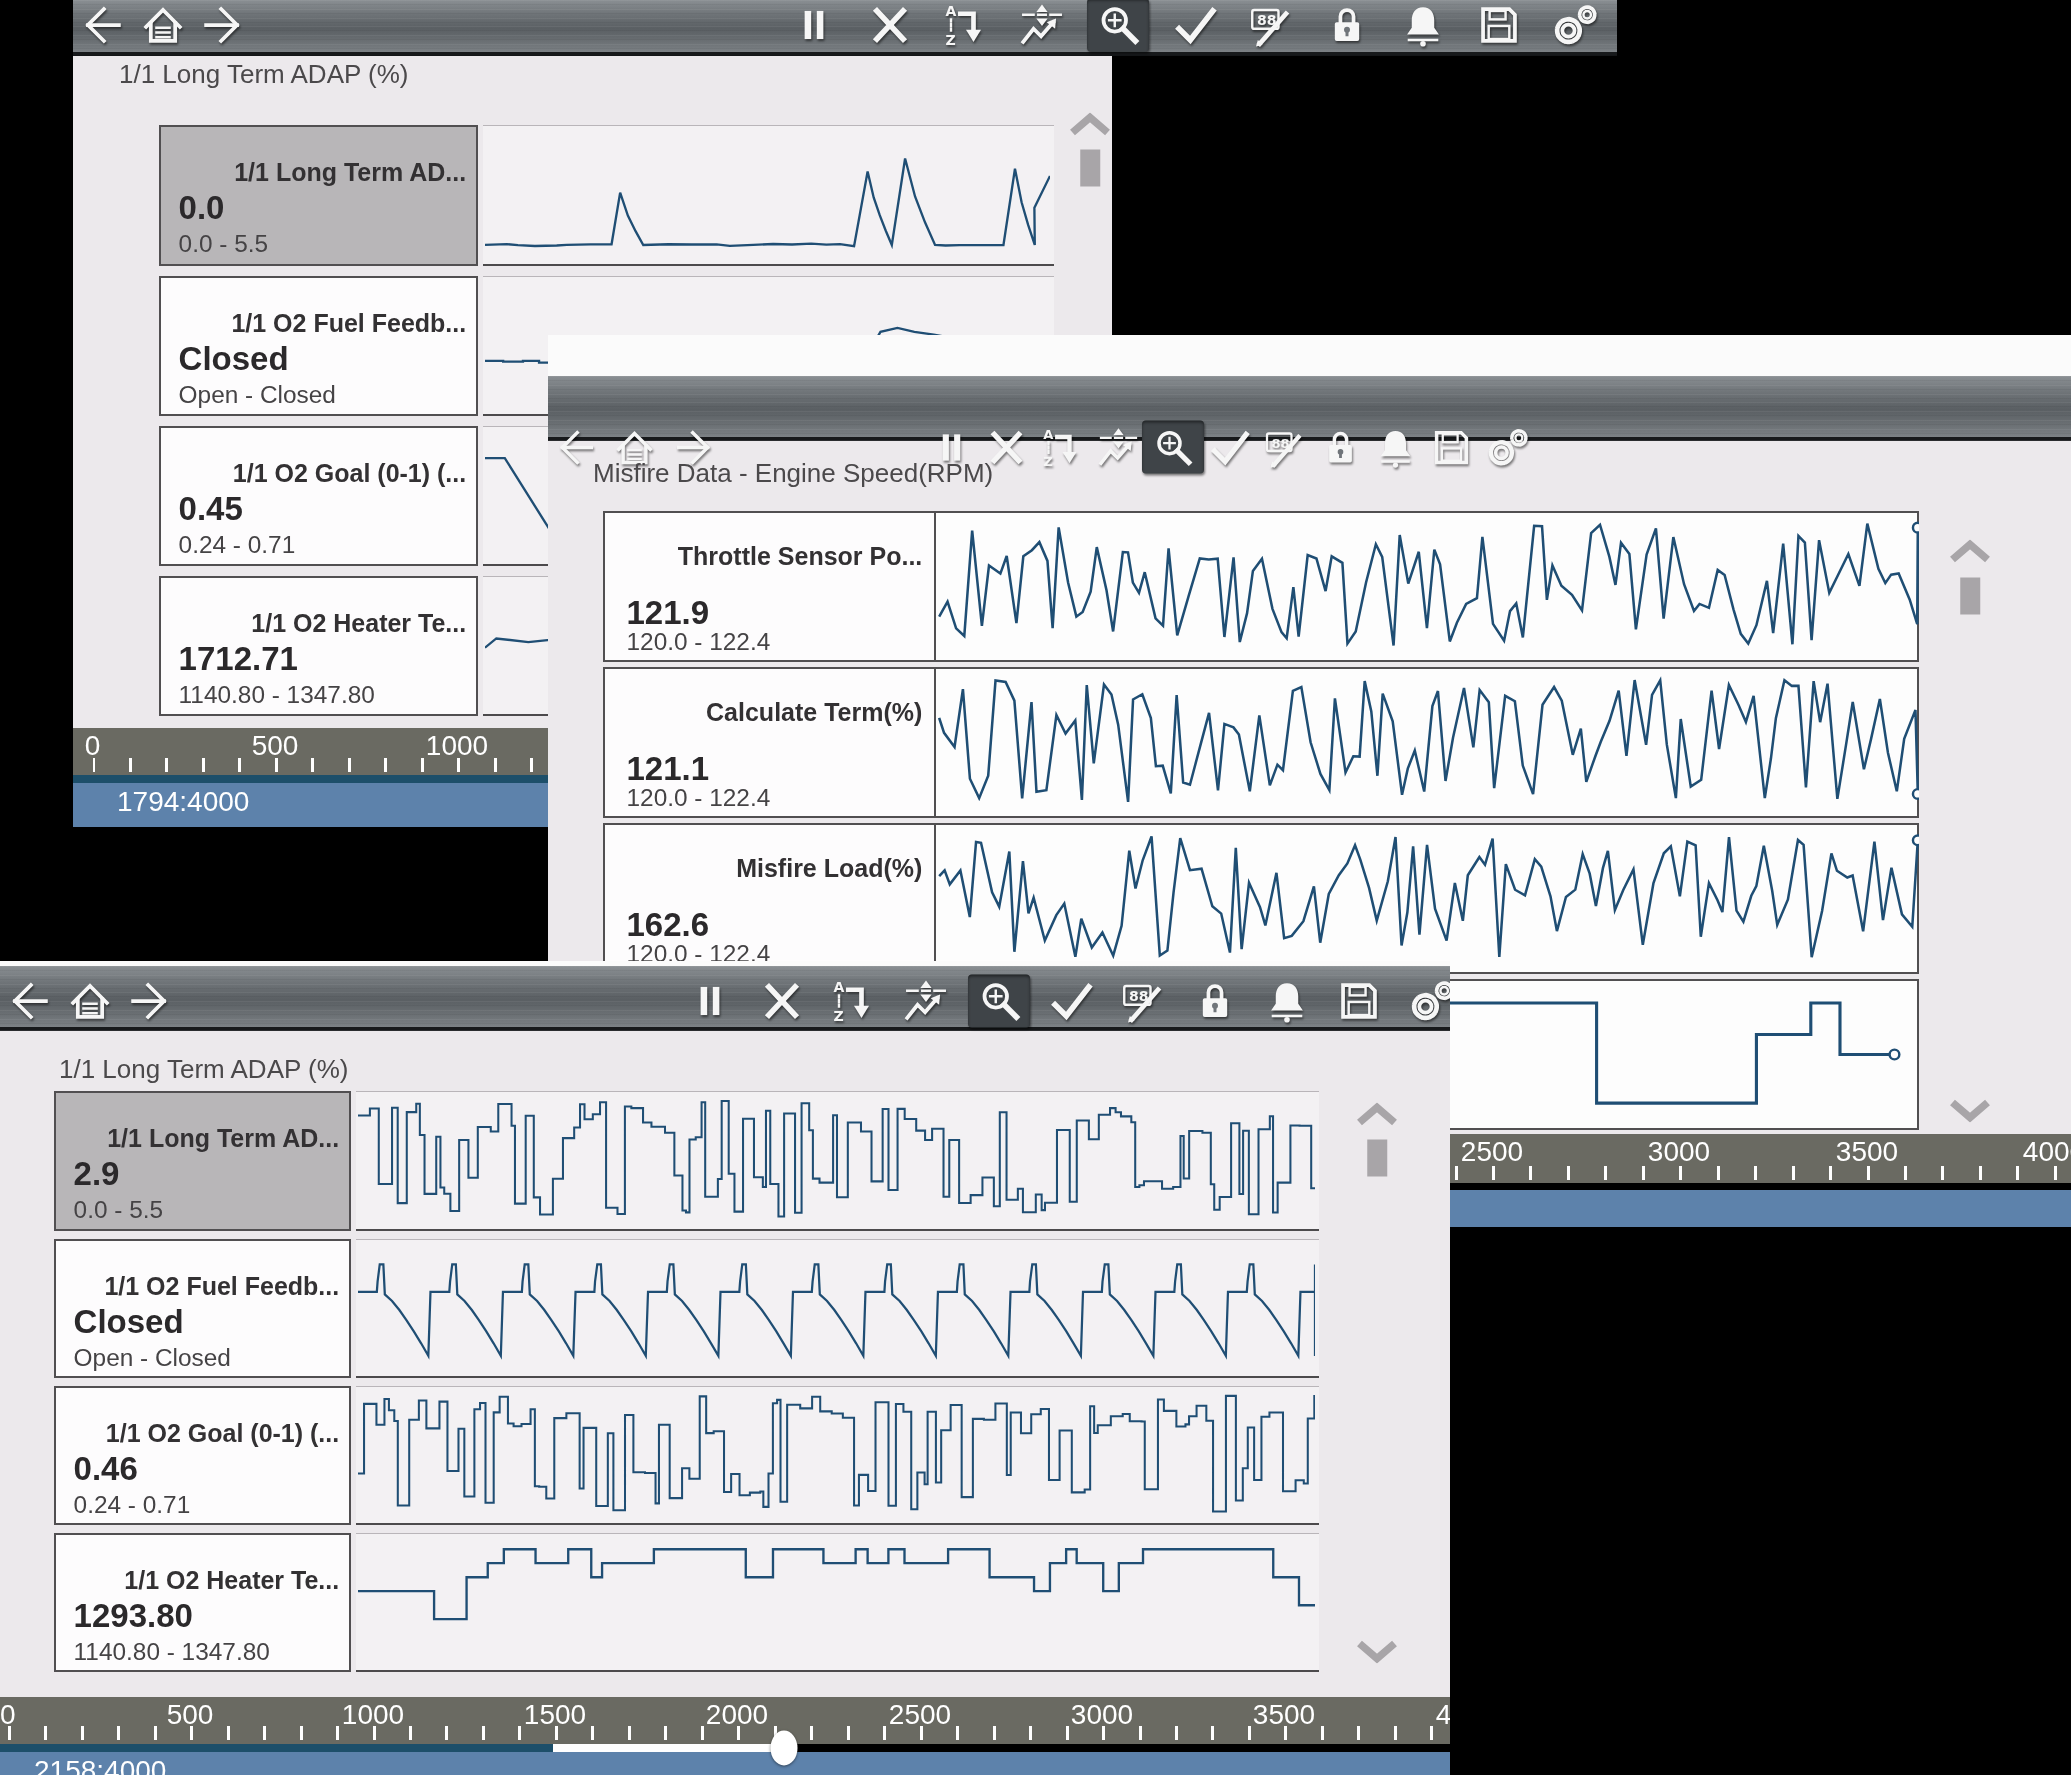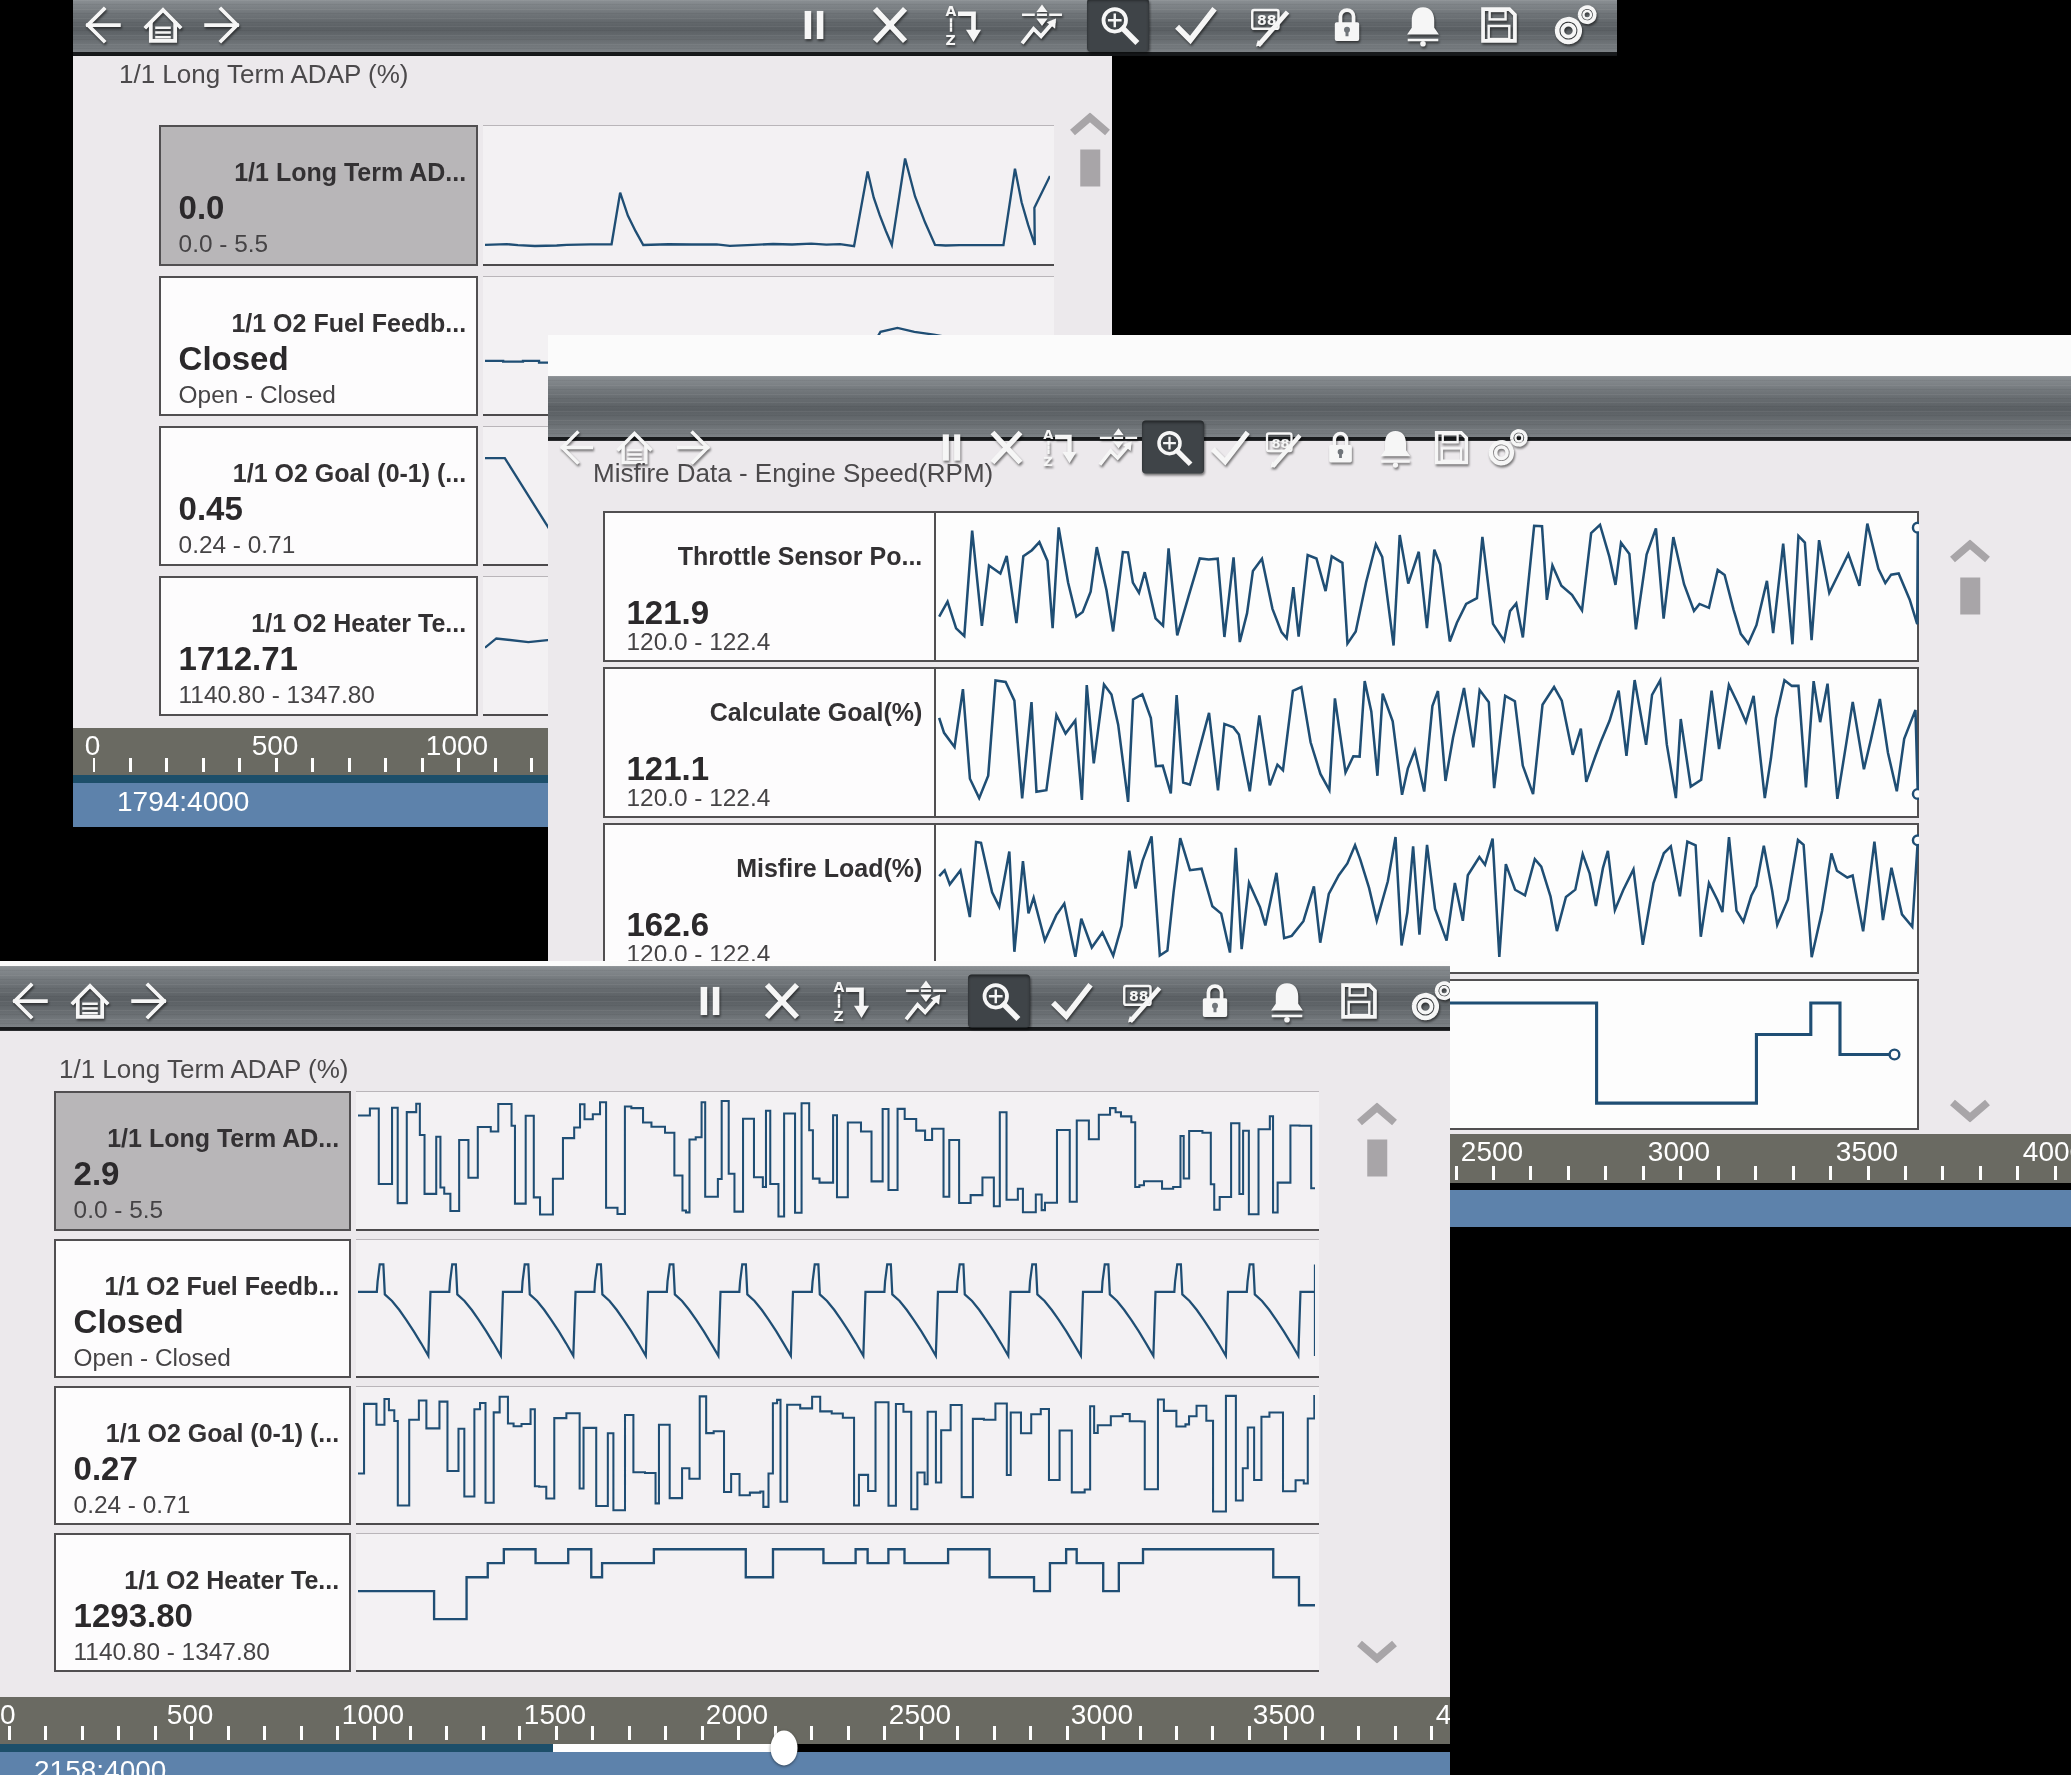--- a/index.html
+++ b/index.html
@@ -373,21 +373,21 @@
           </div>
           <div class="mgraph">
             <svg class="graph" width="981" height="143" viewBox="0 0 1006 147">
               <polyline points="0.0,104.5 8.6,89.0 17.4,116.5 25.8,124.4 33.9,16.1 43.9,114.0 51.2,52.0 62.9,60.2 69.4,42.1 79.4,111.2 86.5,42.4 95.3,36.2 103.0,27.9 111.3,47.2 116.6,116.4 122.8,12.7 132.5,69.4 141.0,104.5 147.5,99.7 155.7,78.9 162.0,33.0 172.0,77.4 178.8,119.7 188.8,38.2 194.1,38.4 199.1,69.5 205.4,80.0 211.3,58.8 222.4,106.3 230.1,113.7 235.8,34.2 244.7,123.7 256.1,84.4 267.9,44.7 277.1,45.8 286.3,44.9 293.2,125.4 302.6,43.6 309.0,130.6 316.5,100.9 322.5,57.5 331.8,44.9 342.6,96.5 351.9,120.4 357.2,126.7 364.1,74.2 369.5,125.1 378.8,41.2 387.8,44.7 397.2,78.2 403.5,42.5 414.5,49.2 419.7,132.2 428.2,119.8 438.8,69.4 448.9,30.1 455.4,43.1 467.1,134.2 473.4,20.6 482.2,70.5 493.0,37.8 501.4,116.3 509.0,35.6 514.9,50.6 524.9,130.0 532.2,110.8 541.7,91.5 552.8,85.5 558.4,22.4 569.3,111.9 580.7,129.3 586.8,98.8 593.2,90.9 600.0,125.9 611.6,11.1 619.7,11.5 624.7,87.2 630.4,51.8 639.6,72.7 650.5,82.0 660.8,98.1 670.2,18.5 679.3,10.0 688.9,42.8 695.2,71.9 700.9,28.6 709.5,40.1 716.2,117.6 727.2,40.7 736.8,13.7 744.7,106.5 754.7,22.7 765.7,71.1 775.9,98.6 781.6,91.4 791.3,95.4 800.3,56.4 807.4,61.6 816.5,97.0 824.0,122.2 831.7,132.2 840.1,113.3 850.9,67.7 857.3,121.5 867.6,29.5 877.1,132.9 883.3,21.5 889.9,28.3 896.8,128.7 904.5,25.9 915.0,80.1 924.0,61.7 934.6,40.1 946.0,72.8 954.1,8.9 965.5,55.3 972.6,70.0 978.6,61.3 986.3,60.1 997.7,87.0 1005.4,112.2 1006.0,13.0" fill="none" stroke="#1f4e74" stroke-width="2.6"></polyline>
               <circle cx="1006" cy="13.017139637013896" r="5" fill="#fdfdfd" stroke="#1f4e74" stroke-width="2.5"></circle>
             </svg>
           </div>
         </div>
         <div class="tile" style="left: 55px; top: 332px; width: 1316px; height: 151px;">
           <div class="mlabel">
-            <span class="pname">Calculate Goal(%)</span>
+            <span class="pname">Calculate Term(%)</span>
             <span class="pvalue">121.1</span>
             <span class="prange">120.0 - 122.4</span>
           </div>
           <div class="mgraph">
             <svg class="graph" width="981" height="143" viewBox="0 0 1006 147">
               <polyline points="0.0,48.3 5.0,63.6 15.8,78.1 24.4,18.7 31.6,110.8 41.1,130.7 50.4,107.6 57.9,9.8 68.3,11.2 77.3,30.5 85.3,130.9 94.9,31.9 100.0,124.2 110.2,122.5 120.5,45.2 129.9,64.3 139.9,50.9 146.7,132.5 151.7,14.4 158.9,94.9 169.4,13.9 177.1,24.2 184.0,55.1 194.2,134.5 199.3,29.2 208.8,23.9 217.6,48.4 222.8,97.9 229.8,97.3 238.1,125.8 244.1,24.7 250.8,114.7 257.8,116.9 268.5,76.4 277.4,43.0 286.6,122.8 293.2,54.4 302.5,58.0 308.1,65.3 319.3,123.7 329.1,45.6 339.9,117.6 347.7,96.3 353.4,102.0 363.6,20.4 372.3,16.5 381.8,73.3 391.9,105.8 401.1,122.4 406.8,28.2 417.7,104.4 425.7,87.7 432.2,88.0 437.4,10.4 444.2,41.6 450.5,107.7 455.9,23.3 466.2,51.8 475.8,127.2 481.7,100.4 488.9,81.7 498.6,123.9 507.0,36.0 512.7,20.6 520.5,113.0 528.2,68.6 539.5,17.4 549.1,78.5 555.6,19.6 565.0,32.1 570.5,120.5 581.8,25.5 591.8,31.1 599.9,97.2 610.5,126.6 620.2,34.7 632.1,16.5 640.0,30.5 651.3,86.2 659.6,59.2 665.2,113.9 674.6,87.4 680.1,72.7 689.1,51.2 698.5,20.1 706.5,87.3 714.9,9.3 726.7,75.8 732.8,24.5 741.2,9.6 748.0,75.7 757.3,130.7 762.3,49.4 772.6,118.9 783.3,111.9 794.0,20.2 801.7,80.2 811.8,14.4 821.6,34.6 829.3,52.4 837.2,25.6 848.7,130.6 855.0,90.0 860.1,48.5 868.9,9.4 876.5,15.3 883.3,15.3 891.0,119.7 898.9,10.5 905.6,52.6 913.2,13.0 923.3,131.5 932.0,77.2 939.1,31.9 950.6,101.0 957.9,70.0 967.0,28.8 975.3,84.1 984.4,123.7 992.0,69.7 1003.6,40.0 1006.0,126.4" fill="none" stroke="#1f4e74" stroke-width="2.6"></polyline>
               <circle cx="1006" cy="126.39522343742196" r="5" fill="#fdfdfd" stroke="#1f4e74" stroke-width="2.5"></circle>
             </svg>
           </div>
         </div>
@@ -607,21 +607,21 @@
           <span class="pvalue">Closed</span>
           <span class="prange">Open - Closed</span>
         </div>
         <div class="grow" style="left: 356px; top: 278px; width: 963px; height: 139px;">
           <svg class="graph" width="957" height="131" viewBox="0 0 981 134">
             <polyline points="0.0,50.9 19.3,50.9 20.1,40.2 22.3,22.8 26.0,22.8 27.5,53.6 34.9,60.3 42.4,69.6 49.8,80.1 57.2,91.5 64.7,103.7 72.1,116.6 74.3,50.9 93.6,50.9 94.4,40.2 96.6,22.8 100.3,22.8 101.8,53.6 109.2,60.3 116.7,69.6 124.1,80.1 131.5,91.5 139.0,103.7 146.4,116.6 148.6,50.9 168.0,50.9 168.7,40.2 170.9,22.8 174.6,22.8 176.1,53.6 183.6,60.3 191.0,69.6 198.4,80.1 205.9,91.5 213.3,103.7 220.7,116.6 223.0,50.9 242.3,50.9 243.0,40.2 245.3,22.8 249.0,22.8 250.5,53.6 257.9,60.3 265.3,69.6 272.7,80.1 280.2,91.5 287.6,103.7 295.0,116.6 297.3,50.9 316.6,50.9 317.3,40.2 319.6,22.8 323.3,22.8 324.8,53.6 332.2,60.3 339.6,69.6 347.1,80.1 354.5,91.5 361.9,103.7 369.4,116.6 371.6,50.9 390.9,50.9 391.7,40.2 393.9,22.8 397.6,22.8 399.1,53.6 406.5,60.3 414.0,69.6 421.4,80.1 428.8,91.5 436.2,103.7 443.7,116.6 445.9,50.9 465.2,50.9 466.0,40.2 468.2,22.8 471.9,22.8 473.4,53.6 480.8,60.3 488.3,69.6 495.7,80.1 503.1,91.5 510.6,103.7 518.0,116.6 520.2,50.9 539.6,50.9 540.3,40.2 542.5,22.8 546.2,22.8 547.7,53.6 555.2,60.3 562.6,69.6 570.0,80.1 577.5,91.5 584.9,103.7 592.3,116.6 594.5,50.9 613.9,50.9 614.6,40.2 616.8,22.8 620.6,22.8 622.0,53.6 629.5,60.3 636.9,69.6 644.3,80.1 651.8,91.5 659.2,103.7 666.6,116.6 668.9,50.9 688.2,50.9 688.9,40.2 691.2,22.8 694.9,22.8 696.4,53.6 703.8,60.3 711.2,69.6 718.7,80.1 726.1,91.5 733.5,103.7 741.0,116.6 743.2,50.9 762.5,50.9 763.2,40.2 765.5,22.8 769.2,22.8 770.7,53.6 778.1,60.3 785.5,69.6 793.0,80.1 800.4,91.5 807.8,103.7 815.3,116.6 817.5,50.9 836.8,50.9 837.6,40.2 839.8,22.8 843.5,22.8 845.0,53.6 852.4,60.3 859.9,69.6 867.3,80.1 874.7,91.5 882.2,103.7 889.6,116.6 891.8,50.9 911.1,50.9 911.9,40.2 914.1,22.8 917.8,22.8 919.3,53.6 926.7,60.3 934.2,69.6 941.6,80.1 949.0,91.5 956.5,103.7 963.9,116.6 966.1,50.9 981.0,50.9 981.0,40.2 981.0,22.8 981.0,22.8 981.0,53.6 981.0,60.3 981.0,69.6 981.0,80.1 981.0,91.5 981.0,103.7 981.0,116.6" fill="none" stroke="#1f4e74" stroke-width="2.3"></polyline>
           </svg>
         </div>
         <div class="tile" style="left: 54px; top: 425px; width: 297px; height: 139px;">
           <span class="pname">1/1 O2 Goal (0-1) (...</span>
-          <span class="pvalue">0.27</span>
+          <span class="pvalue">0.46</span>
           <span class="prange">0.24 - 0.71</span>
         </div>
         <div class="grow" style="left: 356px; top: 425px; width: 963px; height: 139px;">
           <svg class="graph" width="957" height="131" viewBox="0 0 981 134">
             <polyline points="0.0,86.5 6.2,86.5 6.2,15.1 18.9,15.1 18.9,36.5 27.1,36.5 27.1,10.1 31.7,10.1 31.7,21.6 37.2,21.6 37.2,32.7 40.8,32.7 40.8,119.3 52.5,119.3 52.5,31.4 62.4,31.4 62.4,11.6 70.1,11.6 70.1,40.2 83.5,40.2 83.5,12.8 91.7,12.8 91.7,84.0 103.0,84.0 103.0,40.6 109.0,40.6 109.0,110.0 119.3,110.0 119.3,20.6 125.1,20.6 125.1,14.2 130.7,14.2 130.7,116.4 139.1,116.4 139.1,23.8 145.2,23.8 145.2,7.8 153.7,7.8 153.7,35.3 159.5,35.3 159.5,38.1 167.6,38.1 167.6,35.8 176.9,35.8 176.9,20.6 181.3,20.6 181.3,99.6 185.7,99.6 185.7,100.1 193.0,100.1 193.0,112.2 201.2,112.2 201.2,29.7 213.6,29.7 213.6,24.8 227.2,24.8 227.2,101.9 231.2,101.9 231.2,39.7 244.2,39.7 244.2,119.7 256.1,119.7 256.1,45.3 261.8,45.3 261.8,124.2 273.7,124.2 273.7,26.5 282.3,26.5 282.3,85.1 294.2,85.1 294.2,86.0 305.0,86.0 305.0,117.1 308.5,117.1 308.5,36.5 319.5,36.5 319.5,111.7 332.2,111.7 332.2,81.0 339.7,81.0 339.7,91.8 350.3,91.8 350.3,7.4 356.9,7.4 356.9,45.1 364.6,45.1 364.6,43.2 375.2,43.2 375.2,105.4 382.5,105.4 382.5,87.0 391.1,87.0 391.1,108.8 401.7,108.8 401.7,106.1 412.4,106.1 412.4,105.0 415.5,105.0 415.5,120.7 420.8,120.7 420.8,86.5 425.3,86.5 425.3,14.5 429.6,14.5 429.6,11.0 433.1,11.0 433.1,115.5 439.9,115.5 439.9,15.9 453.3,15.9 453.3,19.7 465.5,19.7 465.5,7.7 473.8,7.7 473.8,22.8 485.6,22.8 485.6,24.9 497.0,24.9 497.0,29.3 508.5,29.3 508.5,119.3 513.5,119.3 513.5,87.9 522.9,87.9 522.9,104.4 530.5,104.4 530.5,13.5 543.8,13.5 543.8,119.6 551.4,119.6 551.4,15.2 559.1,15.2 559.1,23.1 567.1,23.1 567.1,123.2 573.4,123.2 573.4,85.4 580.8,85.4 580.8,97.4 583.9,97.4 583.9,23.2 592.4,23.2 592.4,95.6 597.8,95.6 597.8,42.2 607.5,42.2 607.5,16.2 618.8,16.2 618.8,110.7 630.3,110.7 630.3,30.5 641.6,30.5 641.6,31.4 653.4,31.4 653.4,14.7 665.1,14.7 665.1,88.0 669.1,88.0 669.1,23.9 679.6,23.9 679.6,45.2 690.1,45.2 690.1,25.8 699.9,25.8 699.9,20.3 708.3,20.3 708.3,93.1 719.2,93.1 719.2,42.4 731.7,42.4 731.7,105.8 744.9,105.8 744.9,102.9 750.5,102.9 750.5,17.5 754.6,17.5 754.6,45.0 758.3,45.0 758.3,37.0 771.7,37.0 771.7,27.8 783.9,27.8 783.9,25.4 791.1,25.4 791.1,32.9 803.2,32.9 803.2,33.1 806.5,33.1 806.5,102.7 820.0,102.7 820.0,10.6 826.1,10.6 826.1,22.3 838.9,22.3 838.9,38.2 848.2,38.2 848.2,36.1 851.9,36.1 851.9,27.8 859.6,27.8 859.6,17.1 869.6,17.1 869.6,32.5 876.5,32.5 876.5,125.4 889.7,125.4 889.7,6.9 899.9,6.9 899.9,114.1 907.0,114.1 907.0,81.1 912.1,81.1 912.1,39.3 918.6,39.3 918.6,93.1 926.1,93.1 926.1,28.4 934.3,28.4 934.3,24.0 948.2,24.0 948.2,104.7 961.1,104.7 961.1,93.3 969.5,93.3 969.5,96.7 973.6,96.7 973.6,30.1 980.3,30.1 980.3,7.1 981.0,7.1" fill="none" stroke="#1f4e74" stroke-width="2.1"></polyline>
           </svg>
         </div>
         <div class="tile" style="left: 54px; top: 572px; width: 297px; height: 139px;">
           <span class="pname">1/1 O2 Heater Te...</span>
           <span class="pvalue">1293.80</span>

